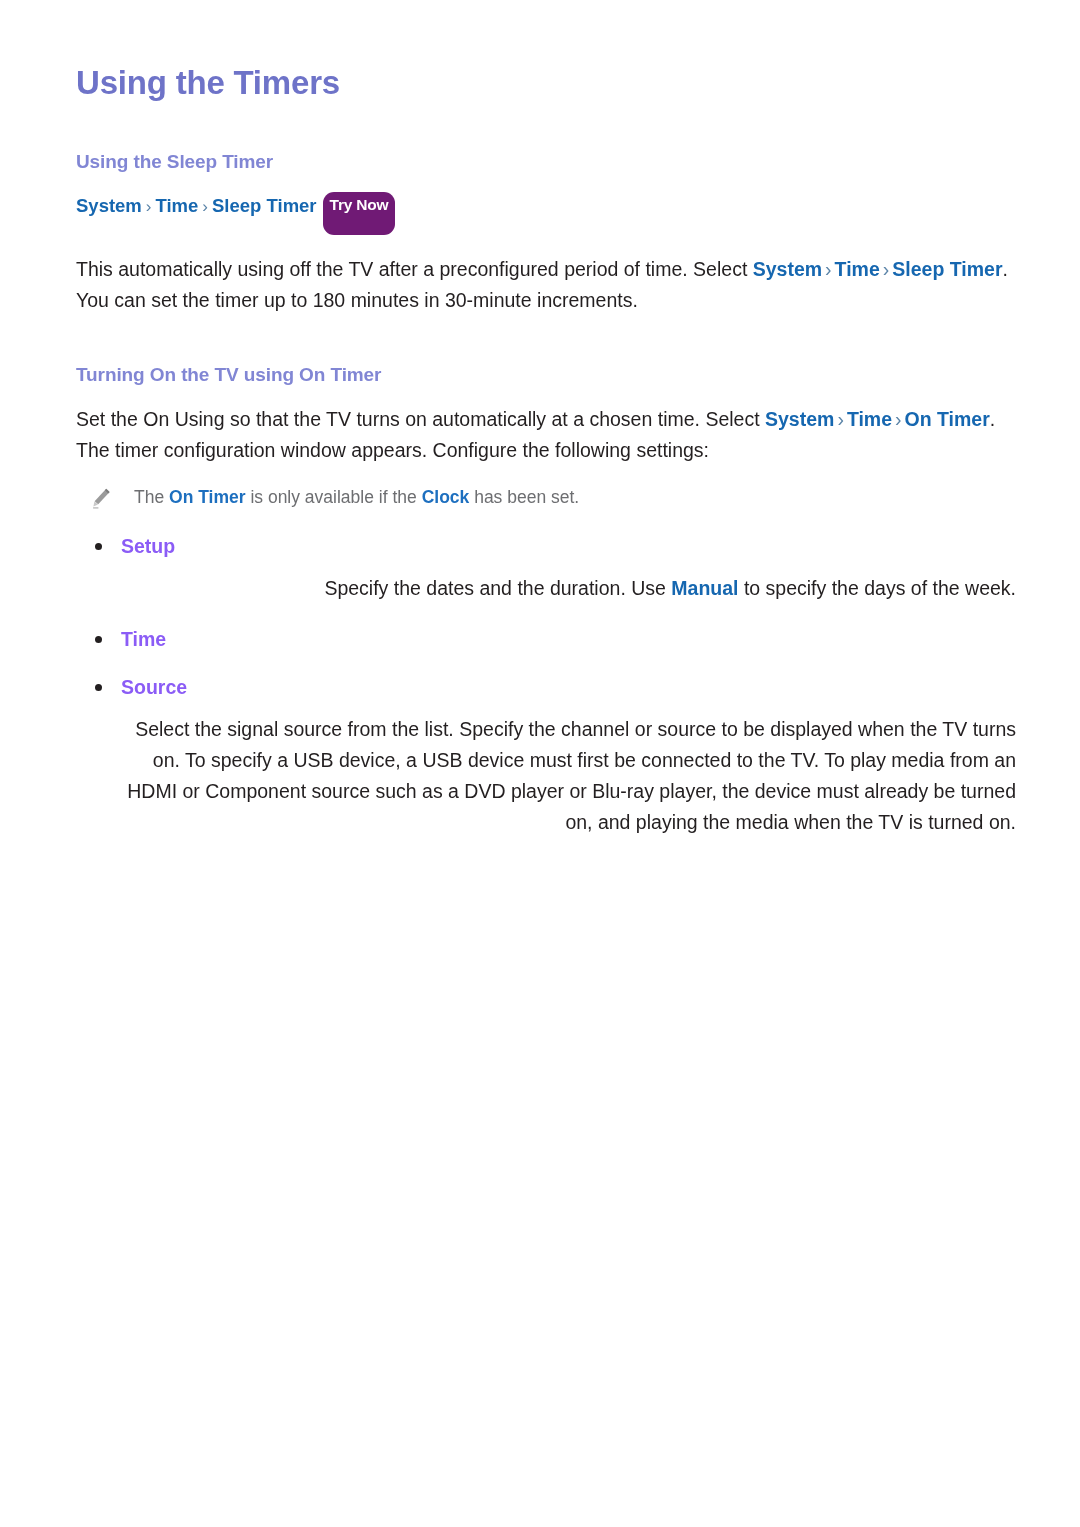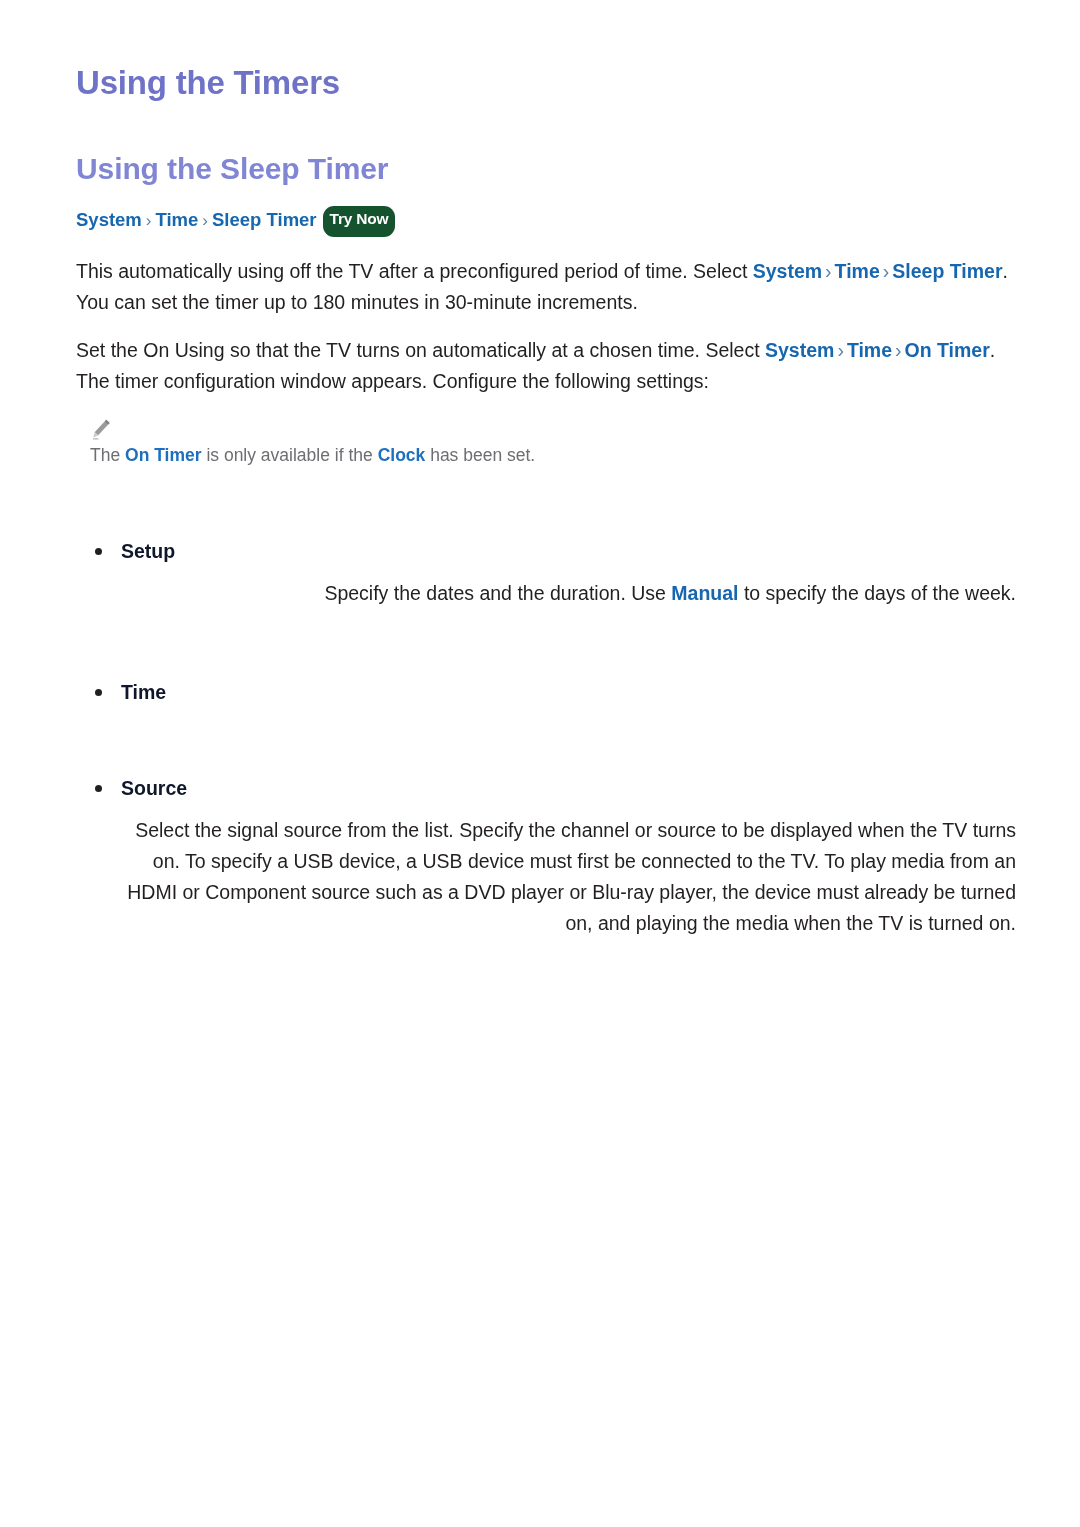--- a/index.html
+++ b/index.html
@@ -37,21 +37,21 @@
     font-size: 33px;
     line-height: 1.2;
     font-weight: bold;
     letter-spacing: -0.2px;
     color: #6e73c8;
   }
 
   h2.section-title {
     margin: 0;
     padding-top: 47px;
-    font-size: 30px;
+    font-size: 19px;
     line-height: 1.25;
     font-weight: bold;
     letter-spacing: -0.1px;
     color: #8186d4;
   }
 
   
   .breadcrumb {
     margin: 0;
     padding-top: 21px;
@@ -66,26 +66,26 @@
   }
   .breadcrumb .sep {
     color: #5b84a8;
     font-weight: normal;
     padding: 0 4px;
     font-size: 17px;
   }
 
   .try-now {
     display: inline-block;
-    background: #14532d;
+    background: #701a75;
     color: #ffffff;
     font-size: 15.5px;
     font-weight: bold;
     line-height: 1;
-    padding: 5px 7px 10px 7px;
+    padding: 5px 7px 22px 7px;
     border-radius: 11px;
     margin-left: 6px;
     position: relative;
     top: -2px;
     letter-spacing: -0.2px;
   }
 
   
   p.body-text {
     margin: 0;
@@ -105,21 +105,20 @@
     padding: 0 3px;
   }
 
   
   .note {
     display: flex;
     align-items: flex-start;
     padding-top: 18px;
     padding-left: 14px;
     max-width: 944px;
-    flex-direction: column;
   }
   .note .pencil-icon {
     flex: 0 0 auto;
     width: 22px;
     height: 24px;
     margin-top: 3px;
     margin-right: 22px;
   }
   .note .note-text {
     font-size: 17.5px;
@@ -139,22 +138,21 @@
   }
   .bullet-item {
     padding-top: 22px;
   }
   .bullet-head {
     position: relative;
     padding-left: 45px;
     font-size: 19.5px;
     line-height: 26px;
     font-weight: bold;
-    color: #0f172a;
-    margin-top: 48px;
+    color: #8b5cf6;
   }
   .bullet-head .dot {
     position: absolute;
     left: 19px;
     top: 10px;
     width: 7px;
     height: 7px;
     border-radius: 50%;
     background: #231f20;
   }
@@ -182,20 +180,21 @@
     <h1 class="doc-title">Using the Timers</h1>
 
     <h2 class="section-title">Using the Sleep Timer</h2>
 
     <div class="breadcrumb">
       <span class="crumb">System</span><span class="sep">›</span><span class="crumb">Time</span><span class="sep">›</span><span class="crumb">Sleep Timer</span><span class="try-now">Try Now</span>
     </div>
 
     <p class="body-text"><span>This automatically using off the TV after a preconfigured period of time. Select </span><span class="kw">System</span><span class="sep">›</span><span class="kw">Time</span><span class="sep">›</span><span class="kw">Sleep Timer</span><span>. You can set the timer up to 180 minutes in 30-minute increments.</span></p>
 
+    <h2 class="section-title">Turning On the TV using On Timer</h2>
 
 
     <p class="body-text"><span>Set the On Using so that the TV turns on automatically at a chosen time. Select </span><span class="kw">System</span><span class="sep">›</span><span class="kw">Time</span><span class="sep">›</span><span class="kw">On Timer</span><span>. The timer configuration window appears. Configure the following settings:</span></p>
 
     <div class="note">
       <span class="pencil-icon">
         <svg width="22" height="24" viewBox="0 0 22 24" aria-hidden="true">
           <path d="M16.2 1.8 L19.6 5.0 L8.2 17.2 L4.6 14.2 Z" fill="#9b9b9b"></path>
           <path d="M4.4 14.6 L8.0 17.6 L3.4 19.6 Z" fill="#c9c9c9"></path>
           <path d="M3.1 20.2 L8.4 20.2 L8.4 21.6 L3.1 21.6 Z" fill="#bdbdbd"></path>

